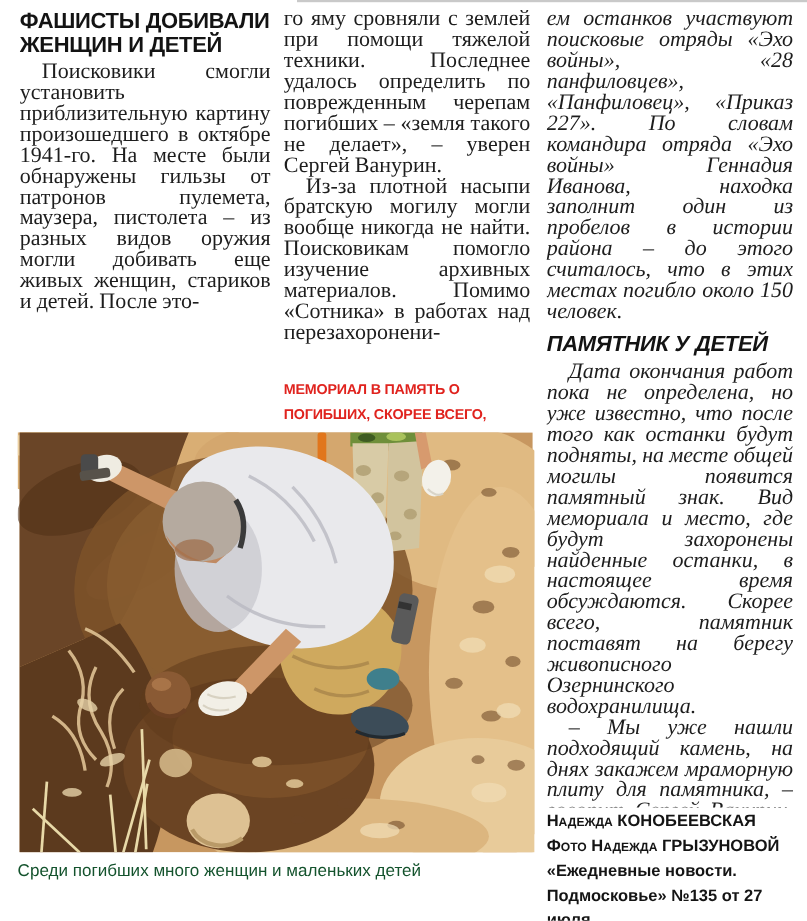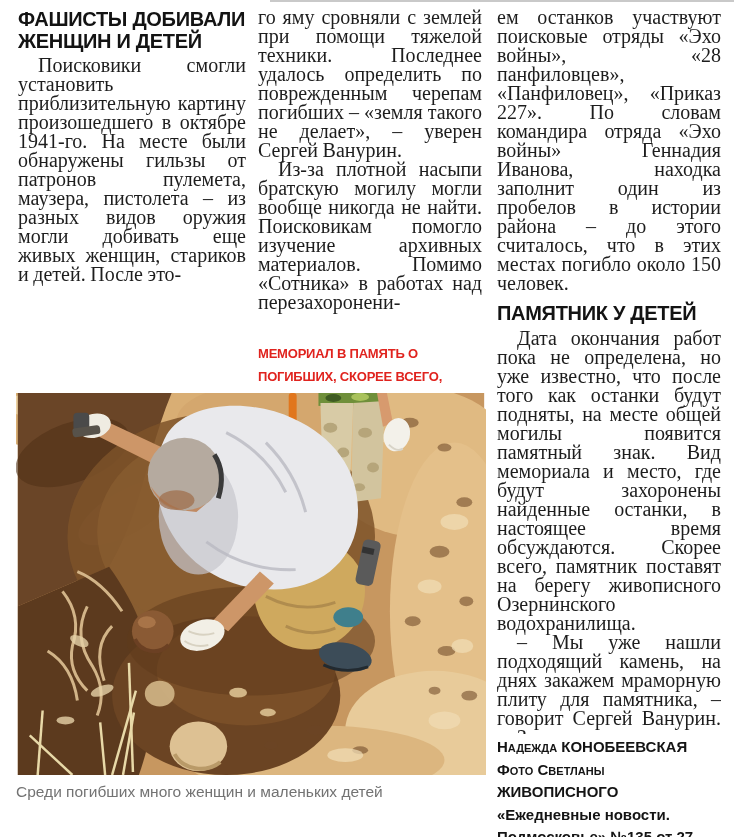--- a/index.html
+++ b/index.html
@@ -3,35 +3,35 @@
 <meta charset="utf-8">
 <style>
   html,body{margin:0;padding:0;background:#ffffff;}
   body{width:734px;height:837px;position:relative;overflow:hidden;
        font-family:"Liberation Serif",serif;color:#1d1d1d;}
   .top-crop-line{position:absolute;left:270px;top:0;width:464px;height:2px;
        background:#c9c9c9;}
   .col{position:absolute;top:8px;}
   #col1{left:18px;width:228px;height:382px;overflow:hidden;}
   #col2{left:258px;width:224px;height:385px;overflow:hidden;}
-  #col3{left:497px;width:224px;height:726px;overflow:hidden;}
+  #col3{left:497px;width:224px;height:726px;overflow:hidden;font-style:italic;}
   h1,h2{font-family:"Liberation Sans",sans-serif;font-weight:bold;color:#131313;
        font-size:20px;line-height:22px;margin:0 0 4px 0;letter-spacing:-0.3px;}
   h2{margin:9px 0 5px 0;}
   .para{font-size:20px;line-height:19px;text-align:justify;text-indent:20px;
        margin:0;word-spacing:-0.4px;}
   .para.noindent{text-indent:0;}
   .pullquote{font-family:"Liberation Sans",sans-serif;font-weight:bold;
        color:#e0231e;font-size:13px;line-height:23px;margin-top:30px;
        letter-spacing:-0.2px;}
   .photo-fig{position:absolute;left:16px;top:393px;width:470px;height:382px;
        margin:0;overflow:hidden;}
   .photo-fig svg{display:block;}
   .caption{position:absolute;left:16px;top:783px;width:470px;
-       font-family:"Liberation Sans",sans-serif;font-size:15.5px;color:#737373;}
+       font-family:"Liberation Sans",sans-serif;font-size:15.5px;color:#14532d;}
   .byline{position:absolute;left:497px;top:736px;width:230px;
        font-family:"Liberation Sans",sans-serif;font-weight:bold;color:#141414;
        font-size:15px;line-height:22.5px;}
   .byline .sc{font-variant:small-caps;}
 </style>
 </head>
 <body>
 
 <div class="top-crop-line"></div>
 
@@ -187,16 +187,16 @@
       <path d="M12,345 L55,385"></path>
         <path d="M25,320 L20,385"></path>
     </g>
   </svg>
 </figure>
 
 <div class="caption">Среди погибших много женщин и маленьких детей</div>
 
 <div class="byline">
   <div class="sc">Надежда КОНОБЕЕВСКАЯ</div>
-  <div class="sc">Фото Светланы ЖИВОПИСНОГО</div>
+  <div class="sc">Фото Надежда ГРЫЗУНОВОЙ</div>
   <div>«Ежедневные новости.</div>
   <div>Подмосковье» №135 от 27 июля</div>
 </div>
 
 </body></html>

